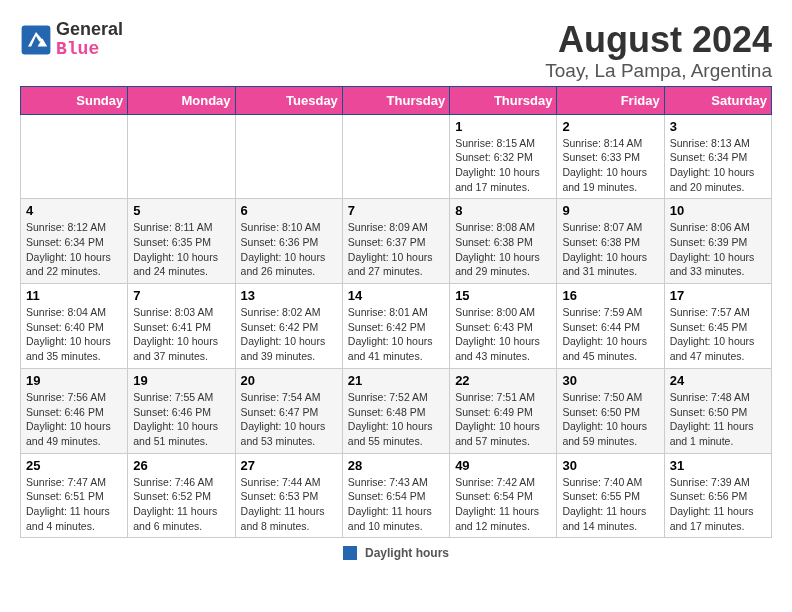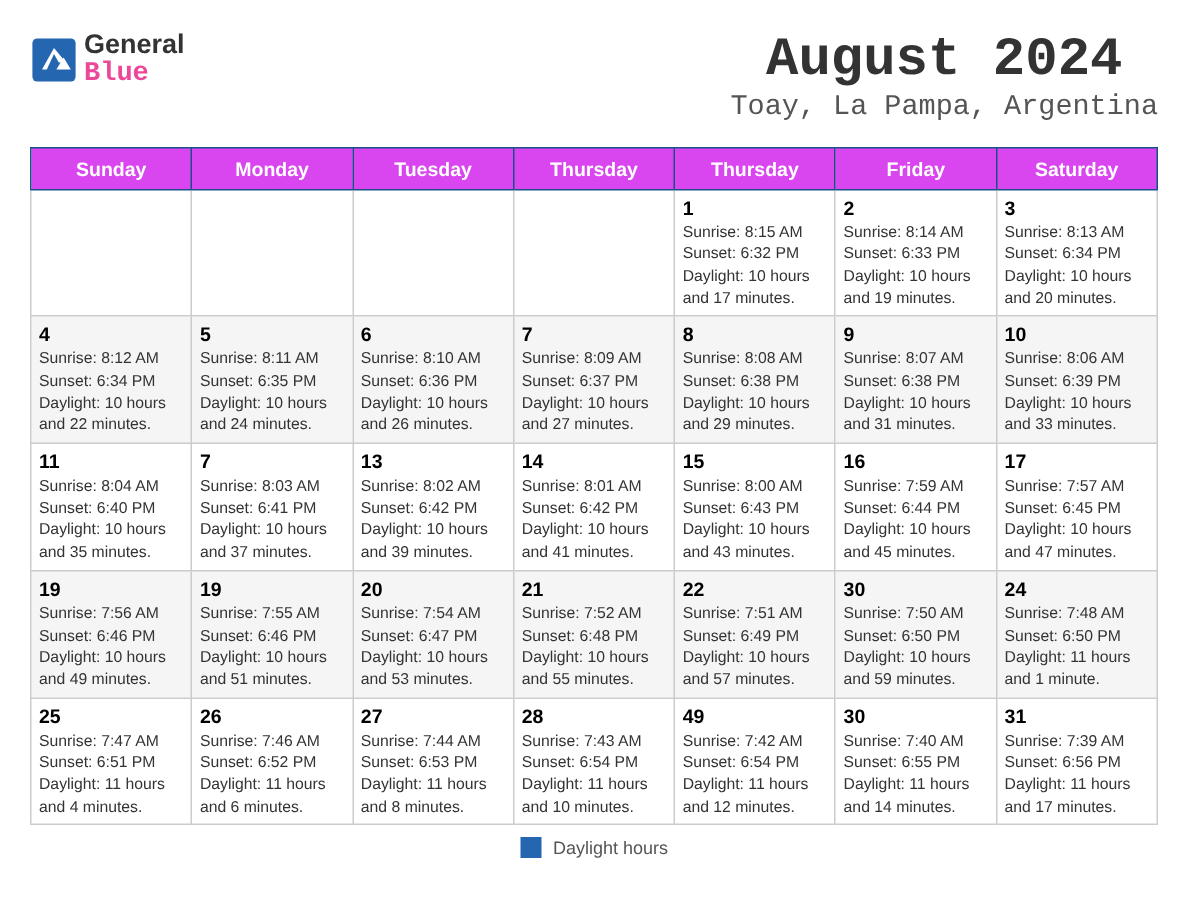--- a/index.html
+++ b/index.html
@@ -7,62 +7,61 @@
       font-family: Arial, sans-serif;
       background: #fff;
       width: 792px;
       min-height: 612px;
       padding: 20px;
     }
     .header {
       display: flex;
       justify-content: space-between;
       align-items: flex-start;
-      margin-bottom: 16px;
+      margin-bottom: 4px;
     }
     .logo {
       display: flex;
       align-items: center;
       gap: 4px;
     }
     .logo-text {
       font-size: 18px;
       font-weight: bold;
       line-height: 1.1;
     }
     .logo-general { color: #333; }
     .logo-blue { color: #ec4899; font-family: Liberation Mono, monospace; }
     .logo-icon {
       width: 32px;
       height: 32px;
     }
     .title-block {
-      text-align: center;
-      font-family: Liberation Mono, monospace;
+      text-align: right;
     }
     .month-title {
       font-size: 36px;
       font-weight: bold;
       color: #333;
       line-height: 1.1;
     }
     .location {
       font-size: 19px;
       color: #555;
     }
     table {
       width: 100%;
       border-collapse: collapse;
       font-size: 11px;
     }
     thead th {
-      background-color: #d946ef;
+      background-color: #ec4899;
       color: #fff;
       padding: 6px 4px;
-      text-align: center;
+      text-align: right;
       font-size: 13px;
       font-weight: bold;
       border: 1px solid #1a4f8a;
     }
     td {
       border: 1px solid #ccc;
       vertical-align: top;
       padding: 4px 5px;
       min-height: 80px;
       width: 14.28%;
@@ -86,20 +85,21 @@
       background: #fff !important;
     }
     .footer {
       display: flex;
       align-items: center;
       justify-content: center;
       margin-top: 8px;
       gap: 8px;
       font-size: 12px;
       color: #555;
+      font-weight: bold;
     }
     .legend-box {
       width: 14px;
       height: 14px;
       background: #2566b0;
       display: inline-block;
     }
   </style>
 </head>
 <body>

